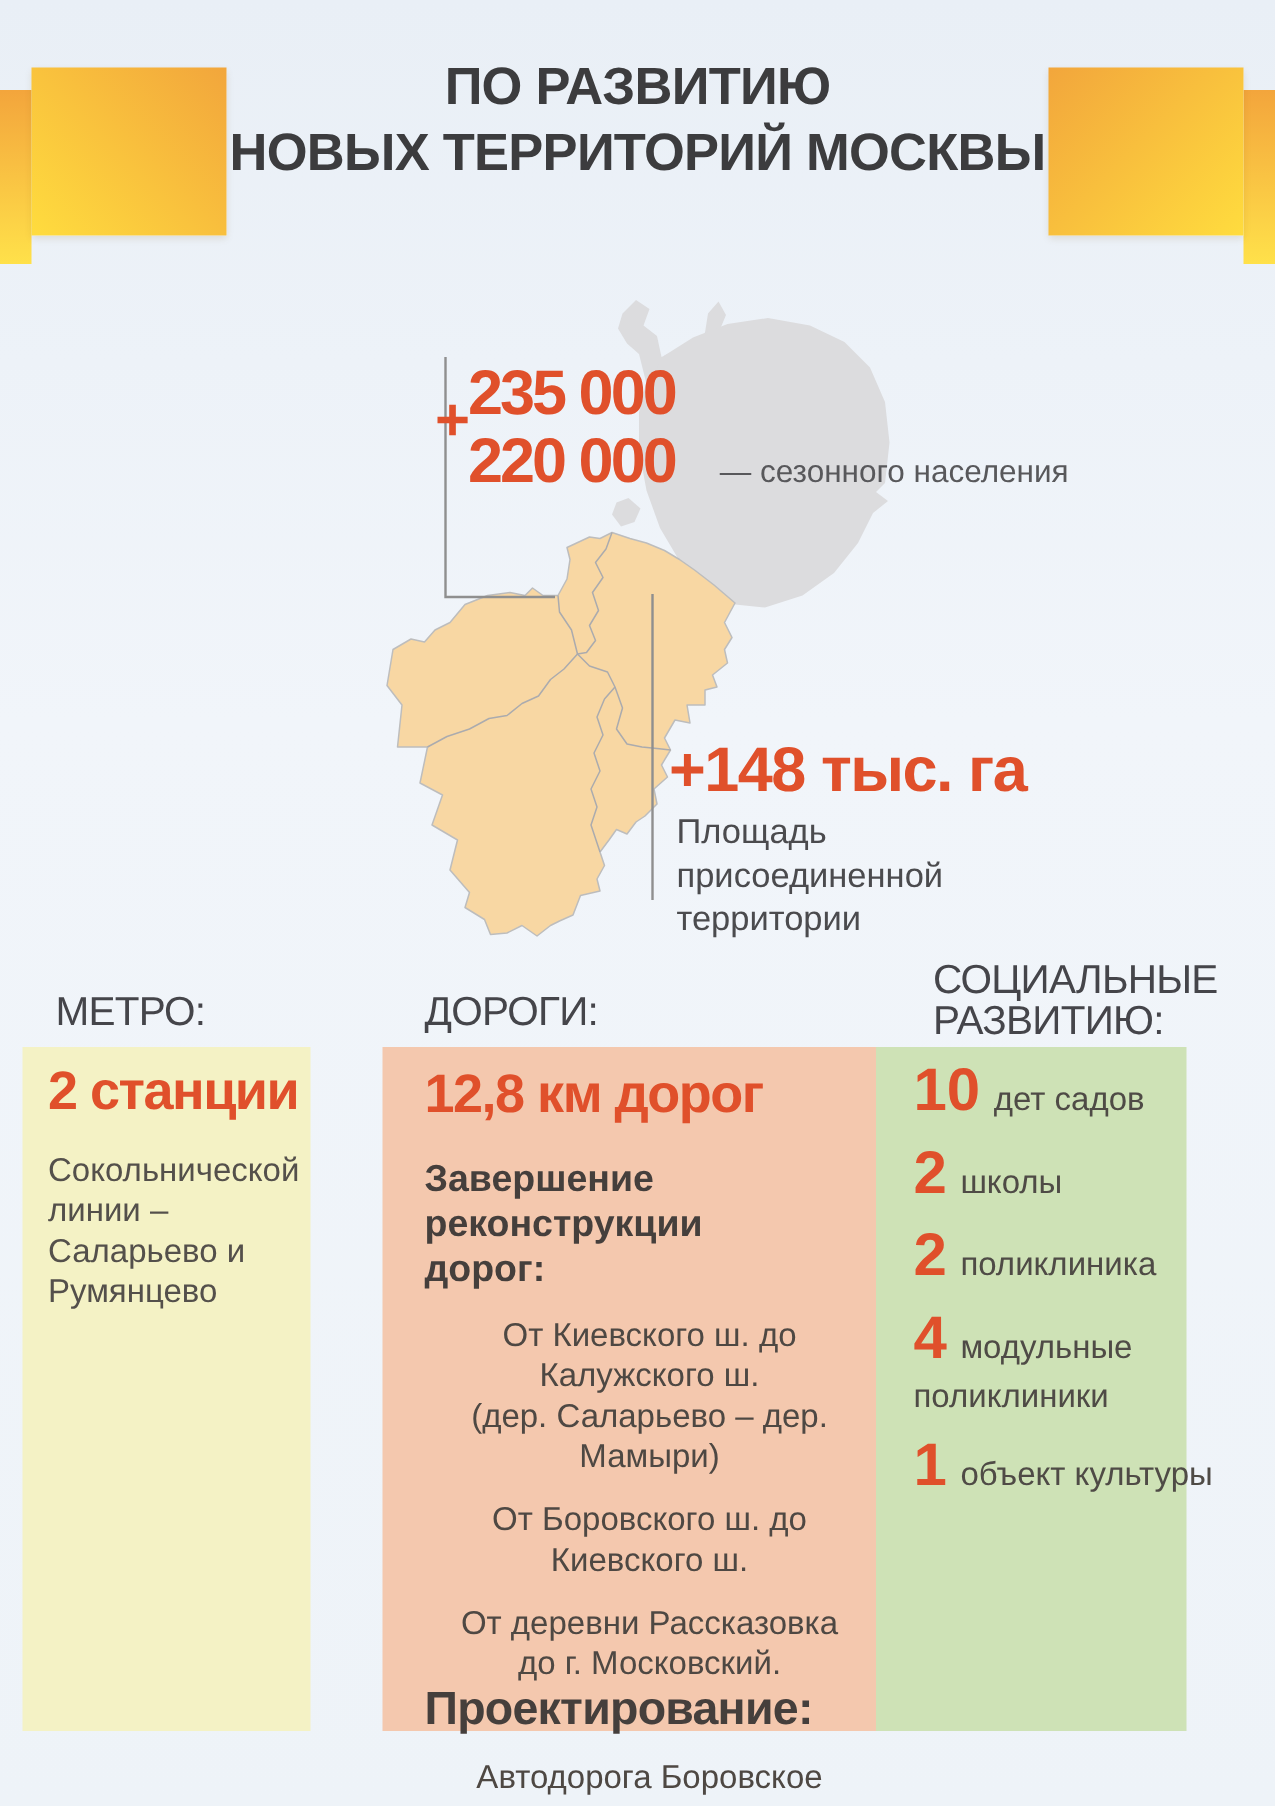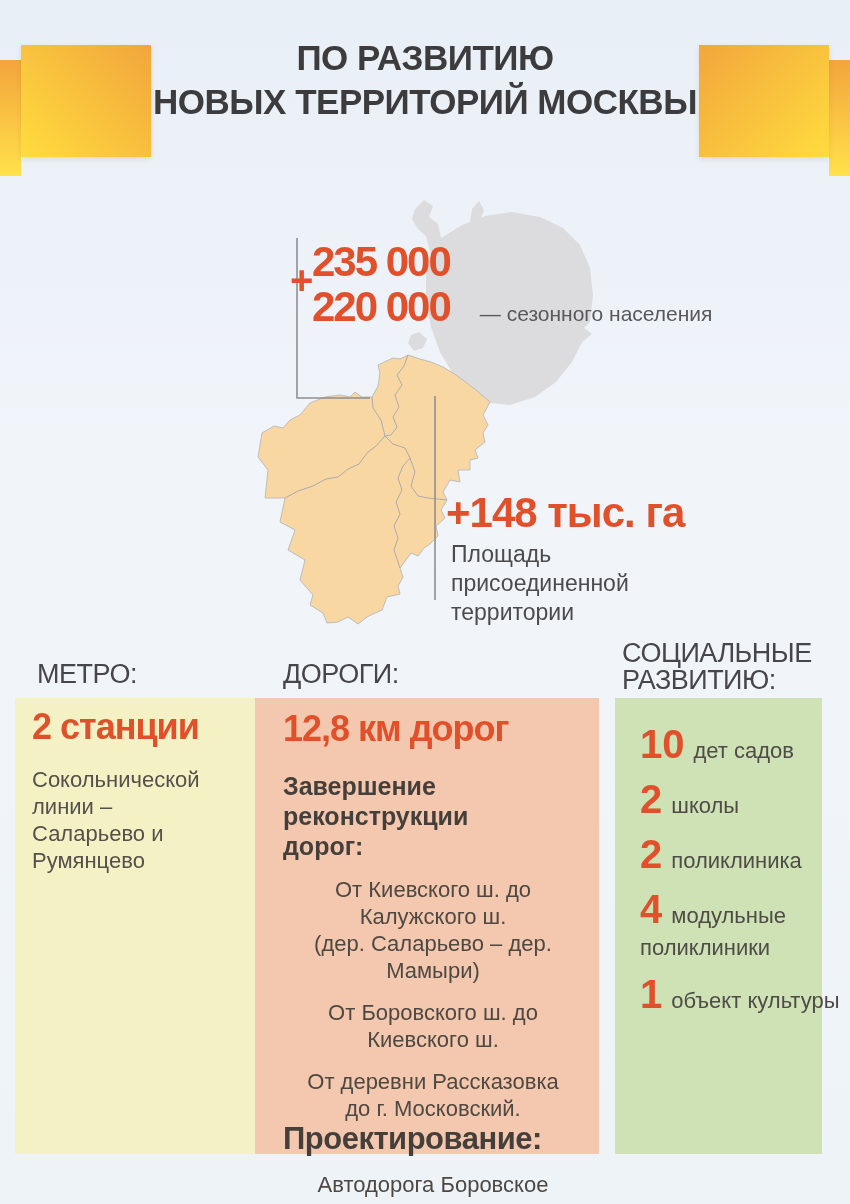--- a/index.html
+++ b/index.html
@@ -33,23 +33,23 @@
   
   .area-value{position:absolute;left:446px;top:492px;color:#e0502b;font-size:42px;font-weight:bold;letter-spacing:-1px;line-height:1;white-space:nowrap;}
   .area-label{position:absolute;left:451px;top:540px;color:#4b4b4e;font-size:23px;line-height:29px;}
   
   .col-header{position:absolute;color:#45454a;font-size:27px;line-height:27px;letter-spacing:-.5px;}
   .col-header.metro{left:37px;top:661px;}
   .col-header.roads{left:283px;top:661px;}
   .col-header.social{left:622px;top:640px;}
   
   .panel{position:absolute;top:698px;height:456px;box-sizing:border-box;}
-  .panel.metro{left:15px;width:240px;background:#f4f2c5;padding:10px 14px 0 17px;}
+  .panel.metro{left:15px;width:192px;background:#f4f2c5;padding:10px 14px 0 17px;}
   .panel.roads{left:255px;width:344px;background:#f4c8ae;padding:12px 16px 0 28px;}
-  .panel.social{left:615px;width:207px;background:#cee2b6;padding:24px 10px 0 25px;}
+  .panel.social{left:584px;width:207px;background:#cee2b6;padding:7px 10px 0 25px;}
   .panel-value{color:#e0502b;font-size:36px;font-weight:bold;line-height:1.05;letter-spacing:-1px;white-space:nowrap;}
   .panel.metro .sub{color:#54504b;font-size:22px;line-height:27px;margin-top:20px;}
   .roads-sect1{color:#453f3c;font-size:25px;font-weight:bold;line-height:30px;margin-top:23px;}
   .roads-p{color:#4e4843;font-size:22px;line-height:27px;margin-top:15px;text-align:center;}
   .roads-sect2{color:#453f3c;font-size:31px;font-weight:bold;line-height:34px;letter-spacing:-.5px;}
   .social-row{display:flex;align-items:baseline;gap:9px;margin-bottom:11px;white-space:nowrap;}
   .social-count{color:#e0502b;font-size:40px;font-weight:bold;line-height:1.1;}
   .social-label{color:#4f4b46;font-size:22px;}
   .social-label2{color:#4f4b46;font-size:22px;line-height:24px;margin:-6px 0 12px 0;}
 </style>

